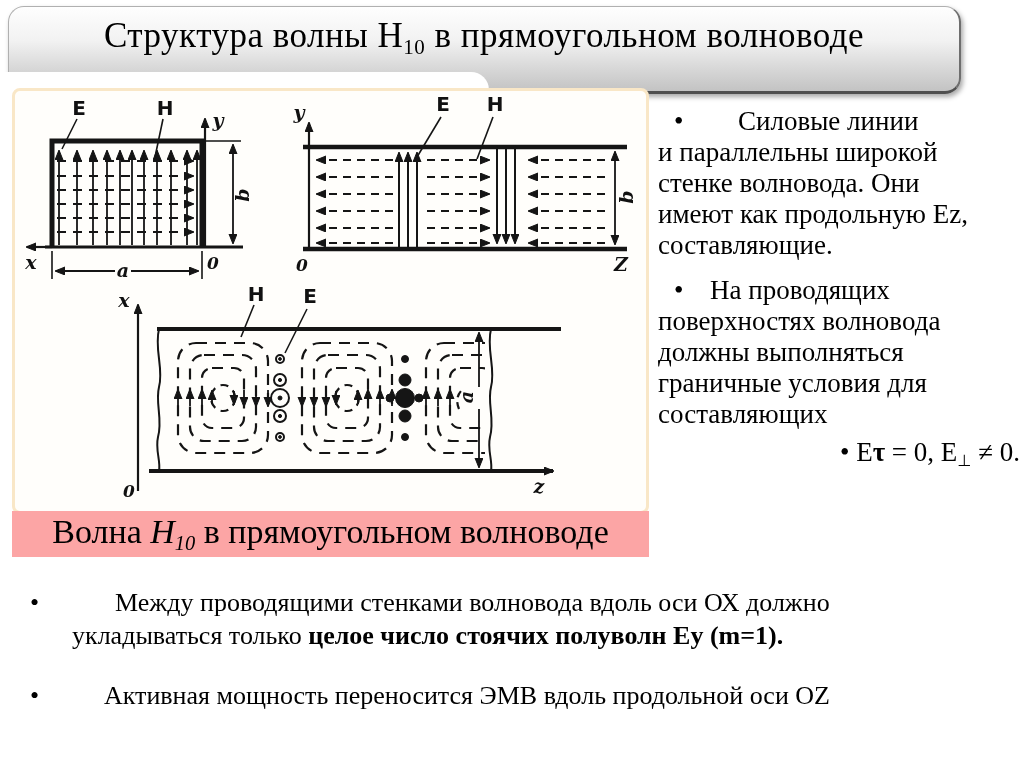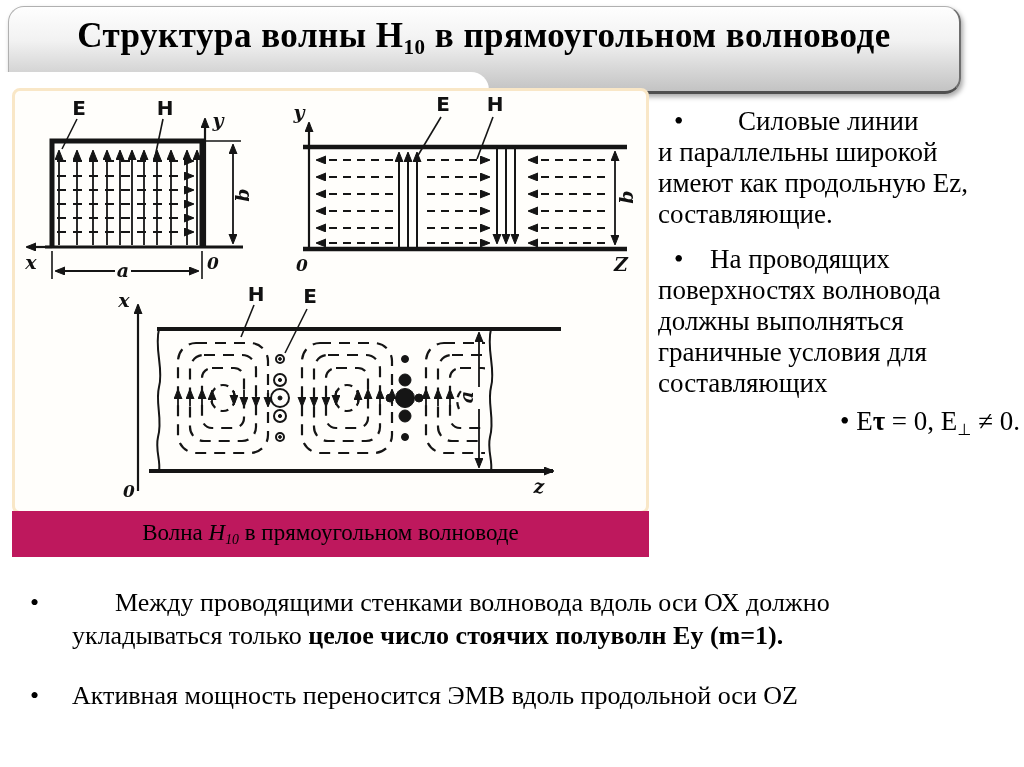--- a/index.html
+++ b/index.html
@@ -5,37 +5,37 @@
   html,body{margin:0;padding:0;}
   body{width:1024px;height:767px;background:#ffffff;position:relative;overflow:hidden;
        font-family:"Liberation Serif",serif;color:#000;}
   .abs{position:absolute;}
 
   
   .title-plaque{left:8px;top:6px;width:950px;height:84px;border-radius:16px;
     background:linear-gradient(180deg,#fefefe 0%,#f2f2f2 40%,#dadada 70%,#c3c3c3 100%);
     border:1px solid #b0b0b0;border-bottom:3px solid #4f4f4f;border-right:2px solid #6e6e6e;
     box-shadow:2px 3px 5px #a9a9a9;z-index:1;text-align:center;}
-  .title-text{font-size:35px;font-weight:bold;margin-top:9px;display:inline-block;letter-spacing:0.5px;}
+  .title-text{font-size:35px;font-weight:normal;margin-top:9px;display:inline-block;letter-spacing:0.5px;}
   .sub{font-size:0.6em;vertical-align:-0.32em;}
   .title-cover{left:0;top:72px;width:489px;height:42px;background:#ffffff;
     border-top-right-radius:18px;z-index:2;}
 
   
   .panel{left:12px;top:88px;width:631px;height:420px;background:#fffefb;
     border:3px solid #f9e7c7;border-radius:8px;z-index:3;}
   .panel svg{position:absolute;overflow:visible;}
   svg line,svg path,svg rect,svg ellipse,svg circle{stroke:#151515;}
   .svg-eh{font:bold 20px "DejaVu Sans",sans-serif;fill:#111;}
   .svg-it{font:italic bold 19px "DejaVu Serif",serif;fill:#111;}
   .svg-o{font:italic bold 17px "DejaVu Serif",serif;fill:#111;}
 
   
-  .caption{left:12px;top:511px;width:637px;height:46px;background:#be185d;
-    display:flex;align-items:center;justify-content:center;font-size:23px;z-index:4;}
+  .caption{left:12px;top:511px;width:637px;height:46px;background:#fca5a5;
+    display:flex;align-items:center;justify-content:center;font-size:34px;z-index:4;}
   .cap-it{font-style:italic;}
 
   
   .right-col{left:658px;top:106px;width:362px;font-size:27px;line-height:31px;z-index:4;}
   .rline{height:31px;white-space:nowrap;}
   .marker1{display:inline-block;width:80px;padding-left:16px;box-sizing:border-box;}
   .marker2{display:inline-block;width:52px;padding-left:16px;box-sizing:border-box;}
   .b2{margin-top:14px;}
   .cond{margin-top:7px;padding-left:92px;white-space:nowrap;text-align:right;}
   .bold{font-weight:bold;}
@@ -270,30 +270,31 @@
 </div>
 
 <div class="abs caption">
   <span><span>Волна </span><span class="cap-it">H</span><span class="cap-it sub">10</span><span> в прямоугольном волноводе</span></span>
 </div>
 
 <div class="abs right-col">
   <div>
     <div class="rline"><span class="marker1">•</span><span>Силовые линии</span></div>
     <div class="rline">и параллельны широкой</div>
+    <div class="rline">стенке волновода. Они</div>
     <div class="rline">имеют как продольную Еz,</div>
     <div class="rline">составляющие.</div>
   </div>
   <div class="b2">
     <div class="rline"><span class="marker2">•</span><span>На проводящих</span></div>
     <div class="rline">поверхностях волновода</div>
     <div class="rline">должны выполняться</div>
     <div class="rline">граничные условия для</div>
     <div class="rline">составляющих</div>
   </div>
   <div class="cond"><span>• </span><span>Е</span><span class="bold">τ</span><span> = 0, Е</span><span class="sub">⊥</span><span> ≠ 0.</span></div>
 </div>
 
 <span class="abs btext" style="left:30px;top:588px">•</span>
 <div class="abs btext" style="left:115px;top:588px">Между проводящими стенками волновода вдоль оси ОХ должно</div>
 <div class="abs btext" style="left:72px;top:621px"><span>укладываться только </span><span class="bold">целое число стоячих полуволн Еy (m=1).</span></div>
 <span class="abs btext" style="left:30px;top:681px">•</span>
-<div class="abs btext" style="left:72px;top:681px">Активная мощность переносится ЭМВ вдоль продольной оси ОZ</div>
+<div class="abs btext" style="left:104px;top:681px">Активная мощность переносится ЭМВ вдоль продольной оси ОZ</div>
 
 </body></html>

